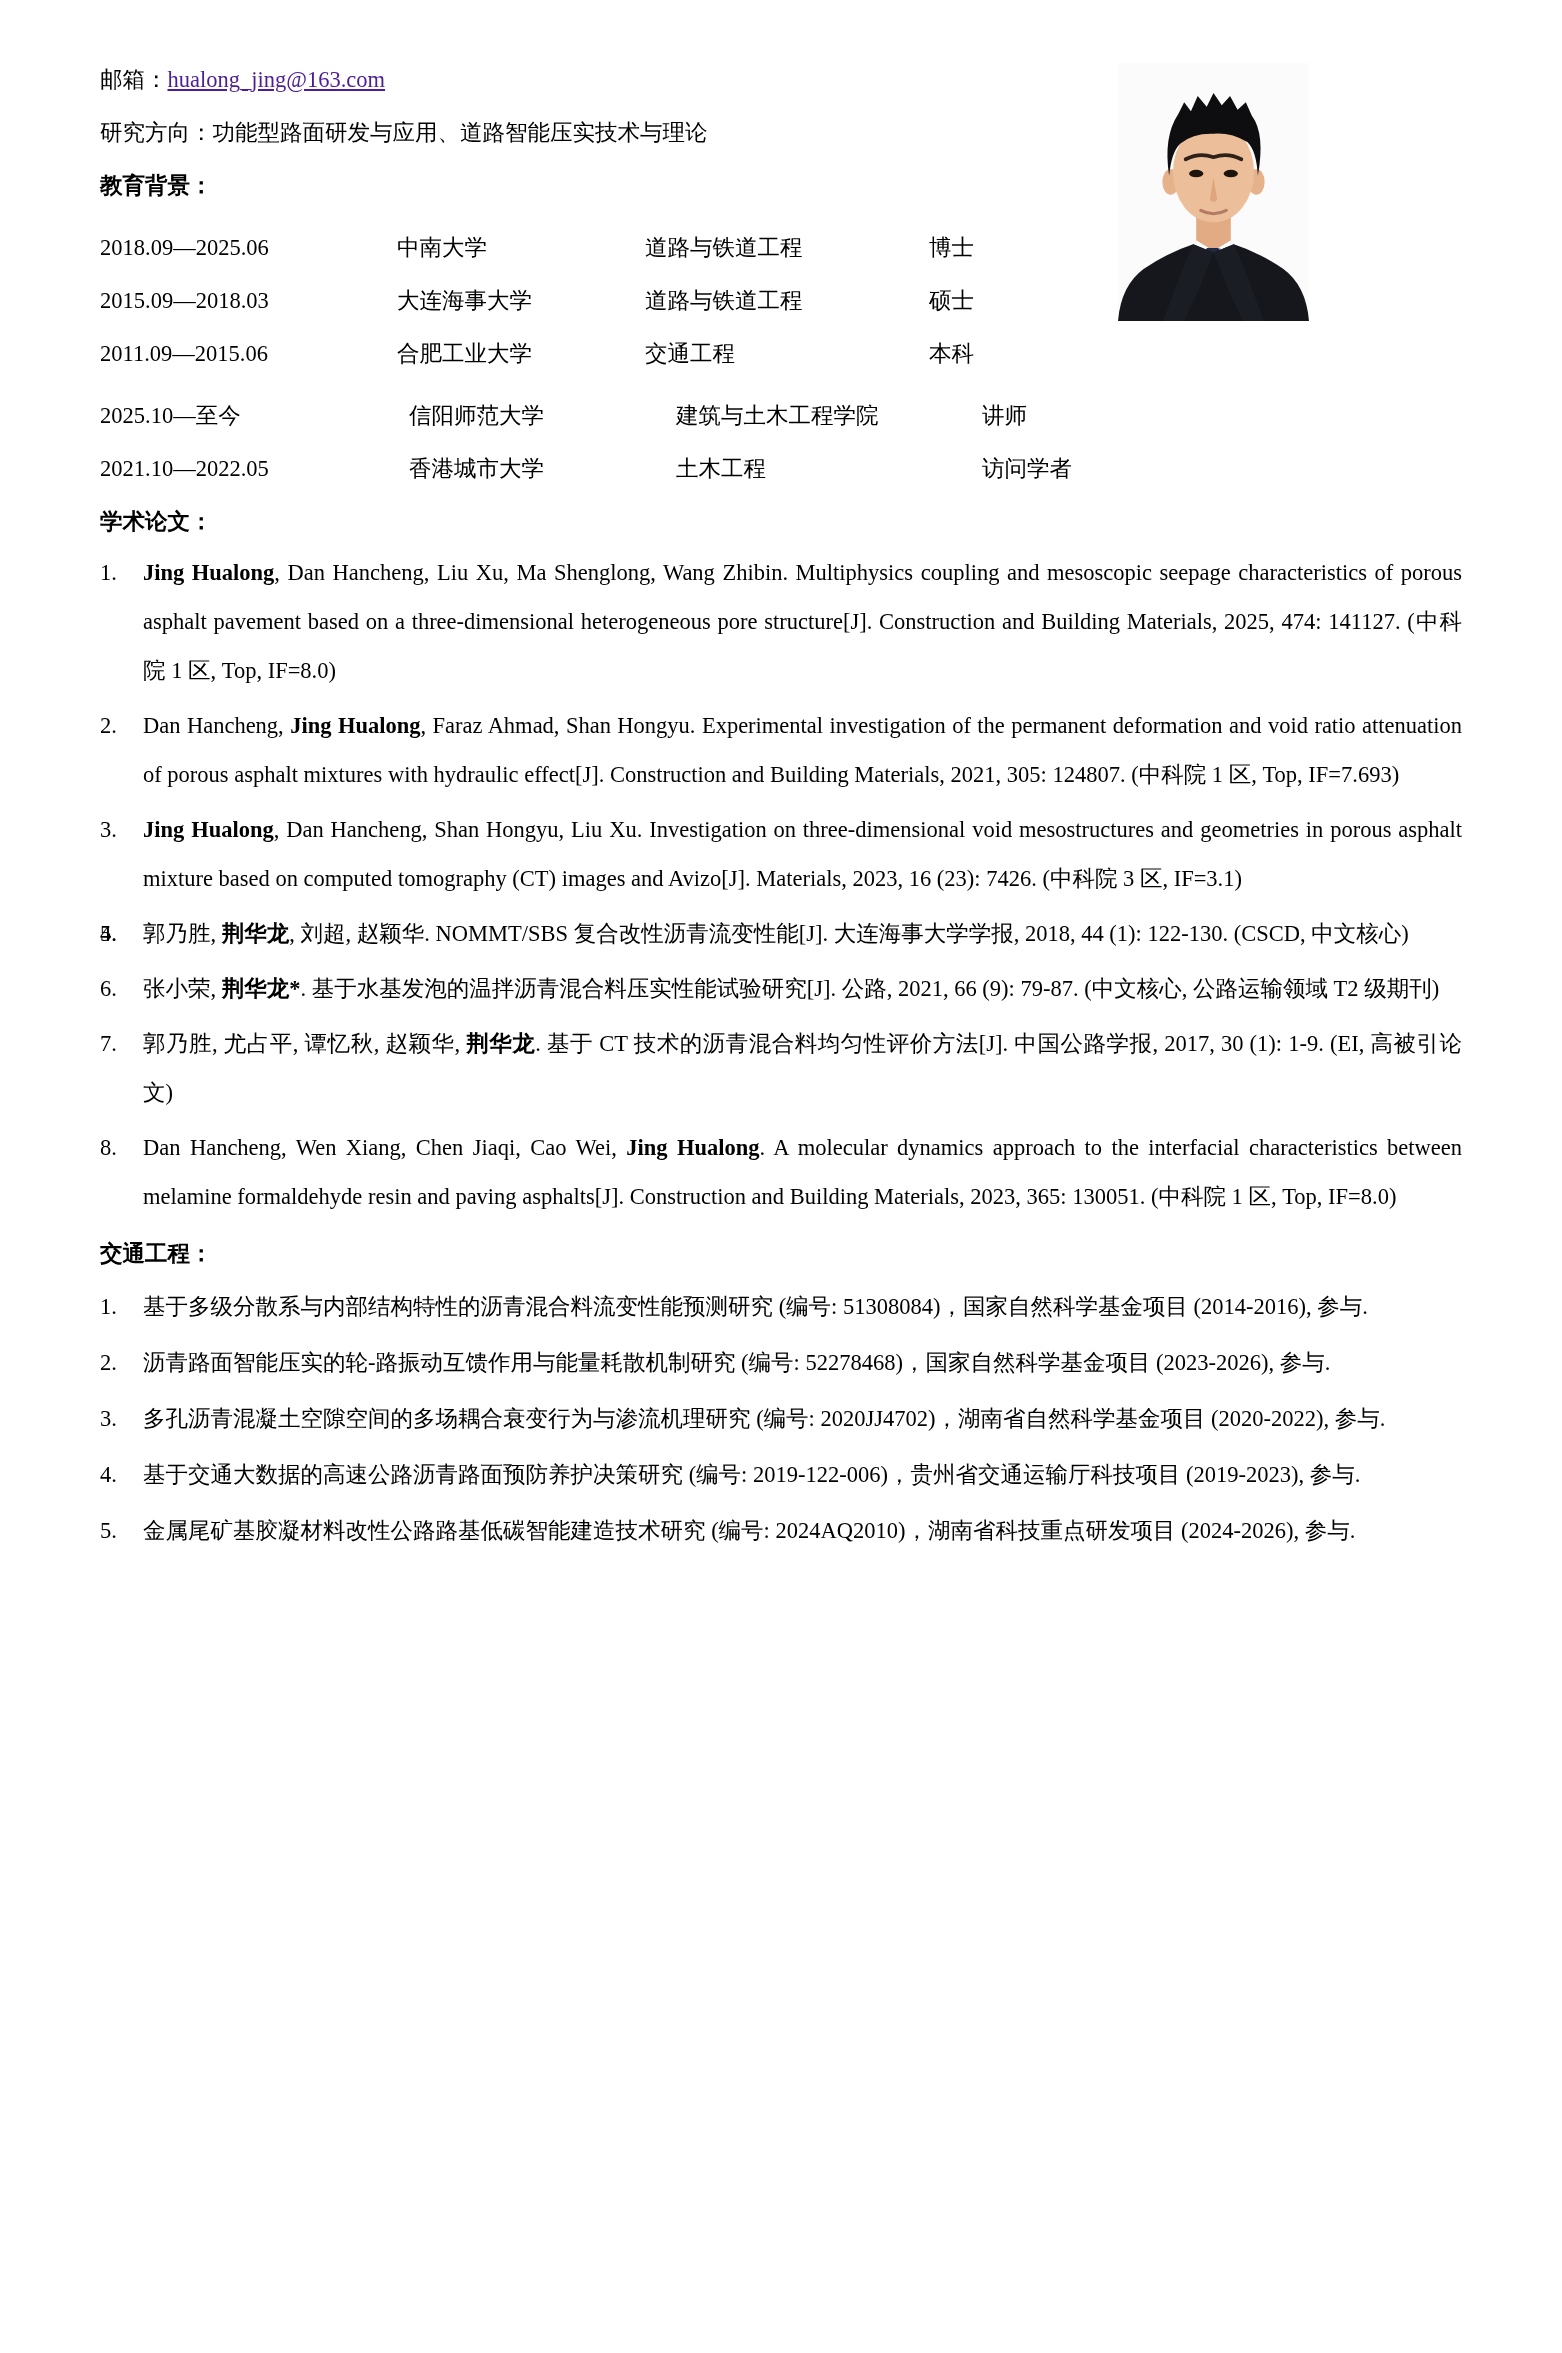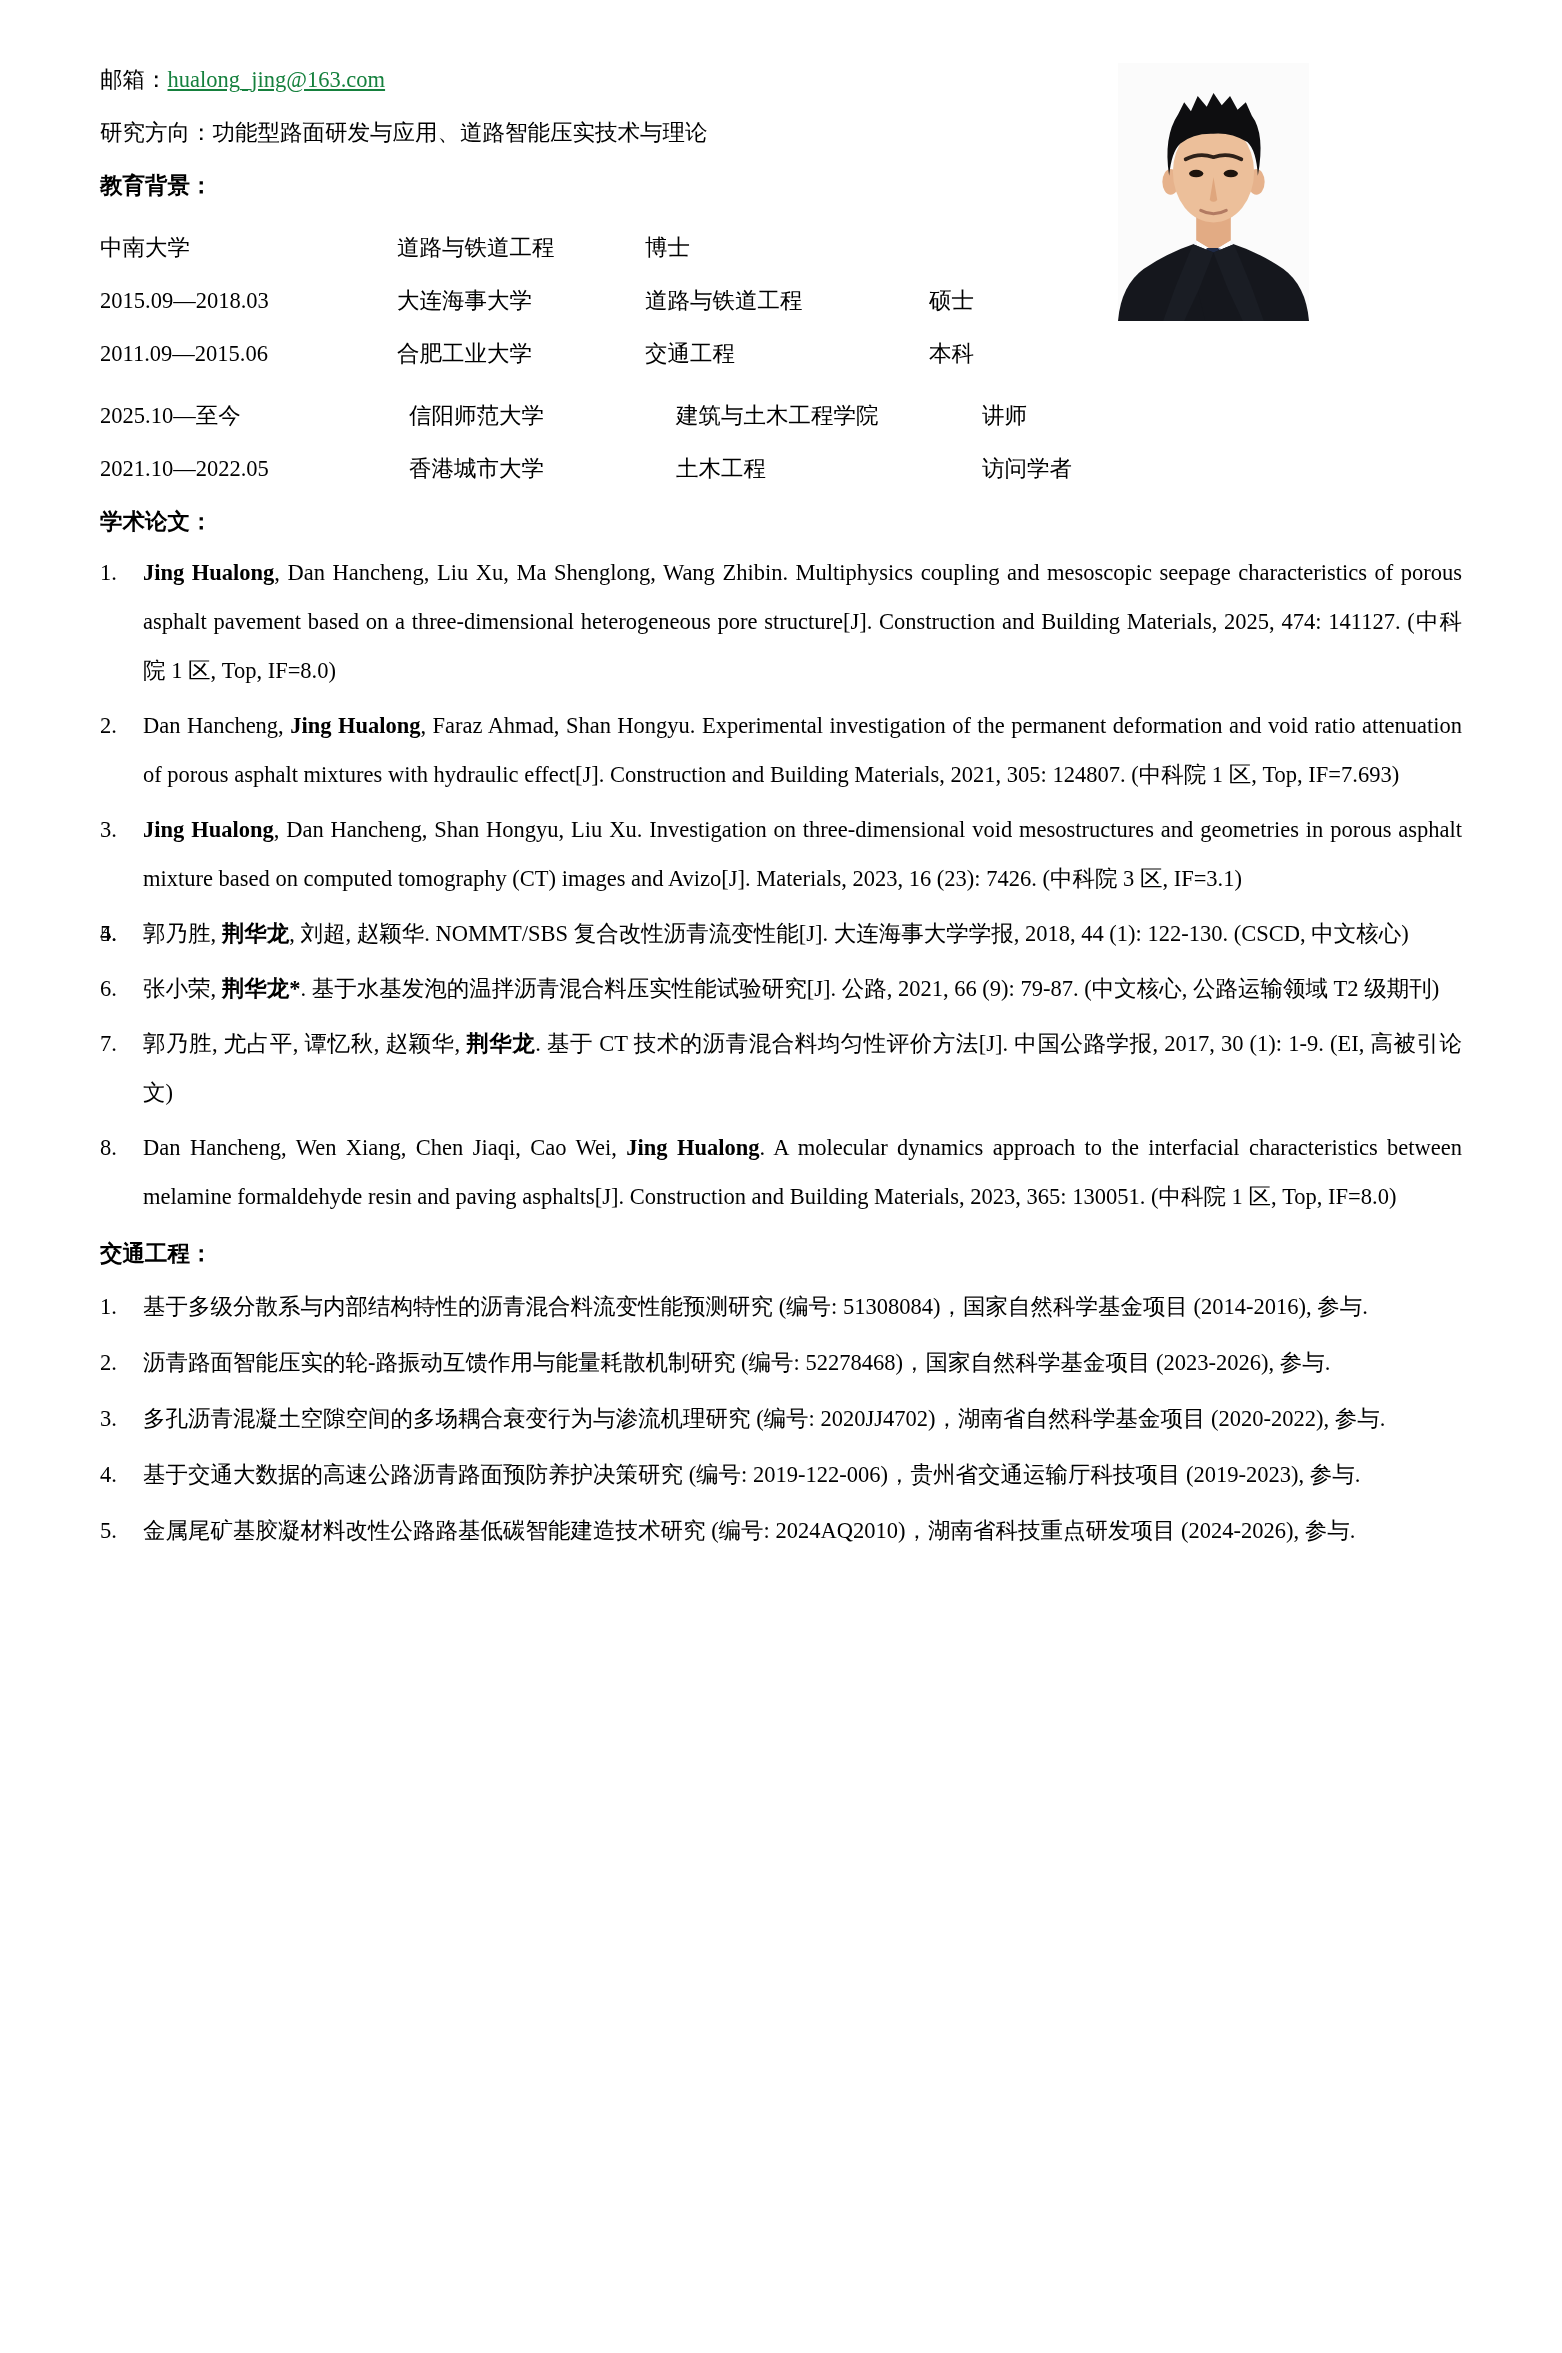--- a/index.html
+++ b/index.html
@@ -11,21 +11,21 @@
     font-family:"Liberation Serif","DejaVu Serif",serif;
     font-size:22.5px;
     padding:53px 100px 0 100px;
     overflow:hidden;
   }
   .b{font-weight:bold;}
   .hline{line-height:53px;white-space:nowrap;}
   .name{font-weight:bold;}
   .univ{margin-left:21px;}
   .college{margin-left:36px;}
-  .email-link{color:#15803d;text-decoration:underline;cursor:pointer;}
+  .email-link{color:#4c1d95;text-decoration:underline;cursor:pointer;}
   .section-label{font-weight:bold;line-height:53px;}
   .rows{margin-top:9px;}
   .row{display:grid;line-height:53px;}
   .row.edu{grid-template-columns:297px 248px 284px 1fr;}
   .row.work{grid-template-columns:297px 255px 294px 1fr;gap:12px;}
   .list{margin:0 0 3px 0;}
   .item{position:relative;padding-left:43px;text-align:justify;}
   .item .num{position:absolute;left:0;top:0;}
   .paper{line-height:49px;margin-bottom:6px;}
   .project{line-height:53px;margin-bottom:3px;}
@@ -87,20 +87,21 @@
     <span>邮箱：</span><a class="email-link">hualong_jing@163.com</a>
   </div>
   <div class="hline">
     <span>研究方向：</span><span>功能型路面研发与应用、道路智能压实技术与理论</span>
   </div>
 
   <div class="section-label">教育背景：</div>
   <div class="rows">
 
       <div class="row edu">
+        <span>2018.09—2025.06</span>
         <span>中南大学</span>
         <span>道路与铁道工程</span>
         <span>博士</span>
       </div>
 
       <div class="row edu">
         <span>2015.09—2018.03</span>
         <span>大连海事大学</span>
         <span>道路与铁道工程</span>
         <span>硕士</span>

